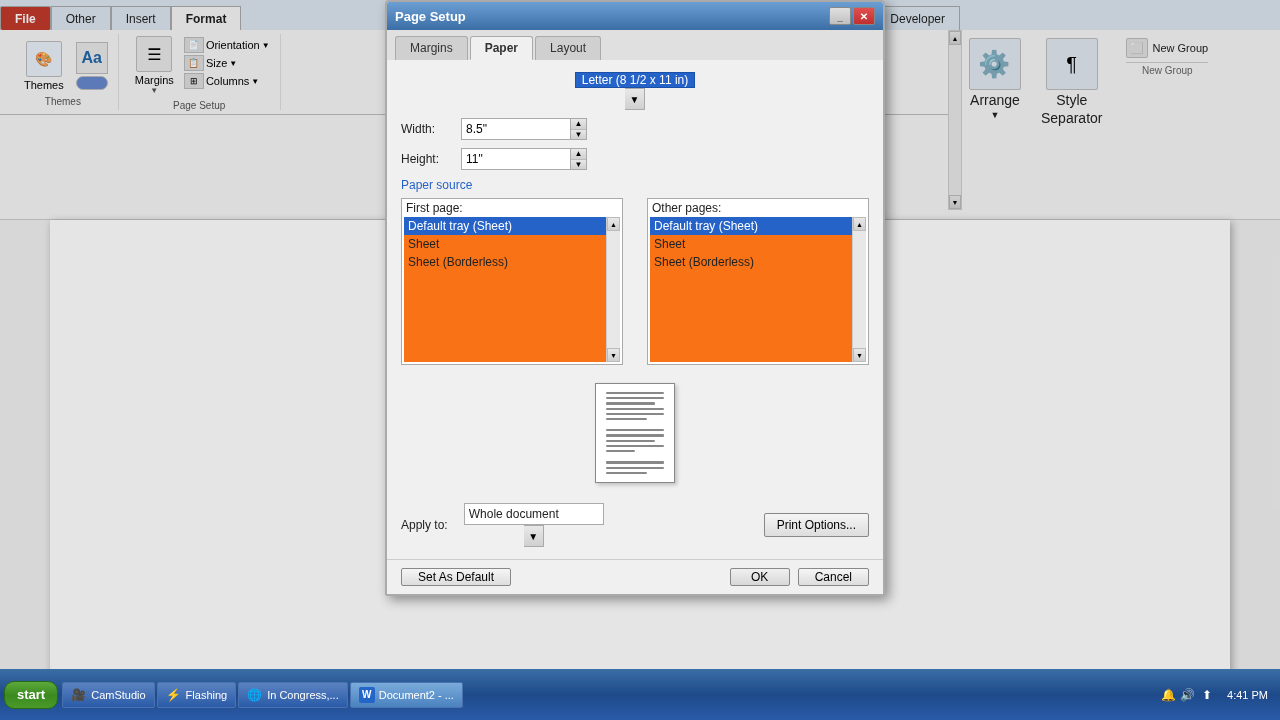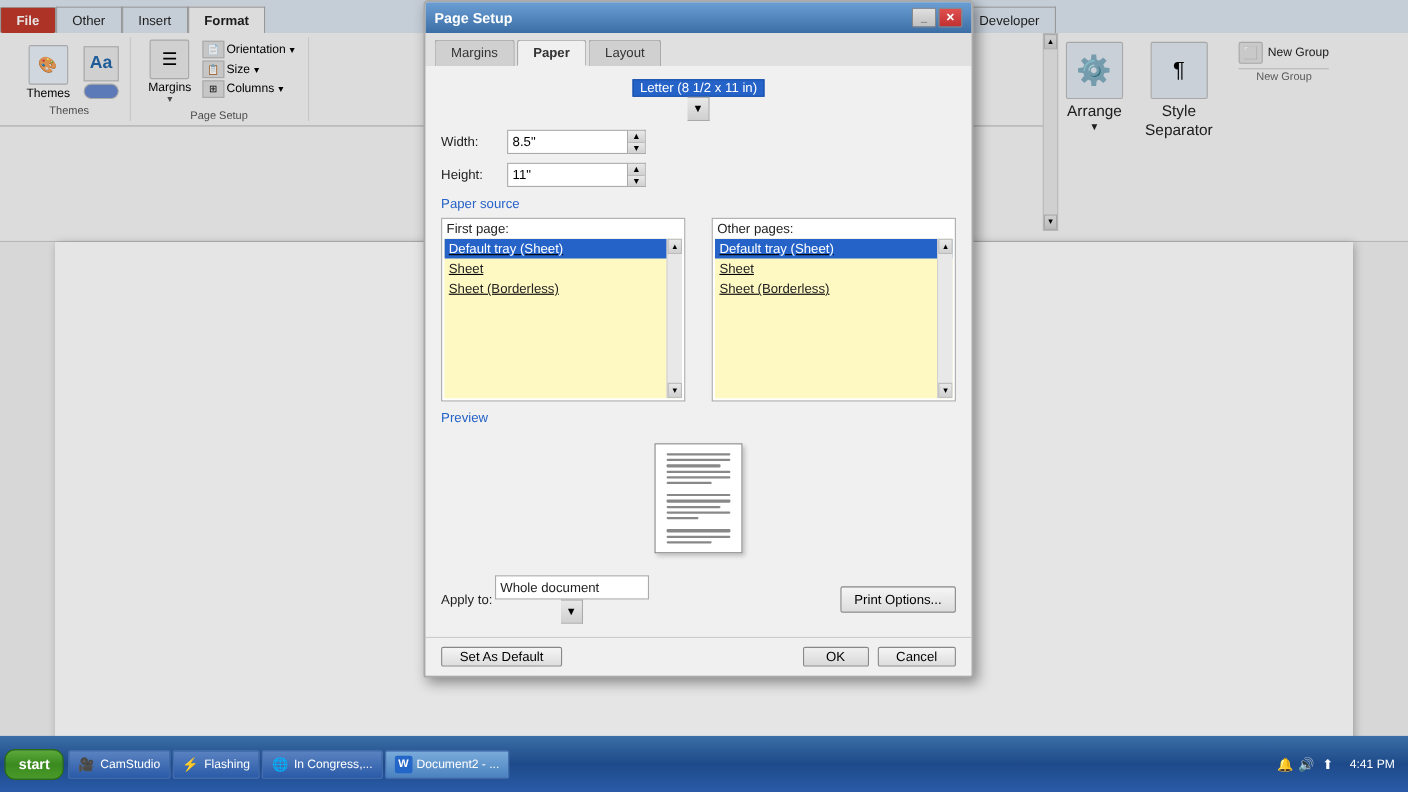--- a/index.html
+++ b/index.html
@@ -367,24 +367,23 @@
 
     .source-header {
       font-size: 12px;
       color: #222;
       padding: 0 2px 2px;
     }
 
     .source-list {
       width: 100%;
       height: 145px;
-      background: #fef9c3;
+      background: #f97316;
       overflow: hidden;
       position: relative;
-      text-decoration: underline;
     }
 
     .source-item {
       padding: 2px 4px;
       font-size: 12px;
       color: #222;
       cursor: pointer;
     }
 
     .source-item.selected {
@@ -457,21 +456,21 @@
     .preview-line.short { width: 70%; }
     .preview-line.medium { width: 85%; }
     .preview-line.full { width: 100%; }
     .preview-line.xshort { width: 50%; }
 
     
     .apply-row {
       display: flex;
       align-items: center;
       margin-top: 10px;
-      gap: 2px;
+      gap: 16px;
     }
 
     .apply-label {
       font-size: 12px;
       color: #222;
     }
 
     .apply-select {
       height: 22px;
       border: 1px solid #aaa;
@@ -811,21 +810,20 @@
           <div class="source-scrollbar">
             <div class="scroll-btn">▲</div>
             <div class="scroll-track"></div>
             <div class="scroll-btn">▼</div>
           </div>
         </div>
       </div>
     </div>
 
     <div class="preview-section">
-      <div class="preview-label">Preview</div>
       <div class="preview-area">
         <div class="preview-page">
           <div class="preview-line full"></div>
           <div class="preview-line full"></div>
           <div class="preview-line medium"></div>
           <div class="preview-line full"></div>
           <div class="preview-line full"></div>
           <div class="preview-line short"></div>
           <div style="height:4px;"></div>
           <div class="preview-line full"></div>

